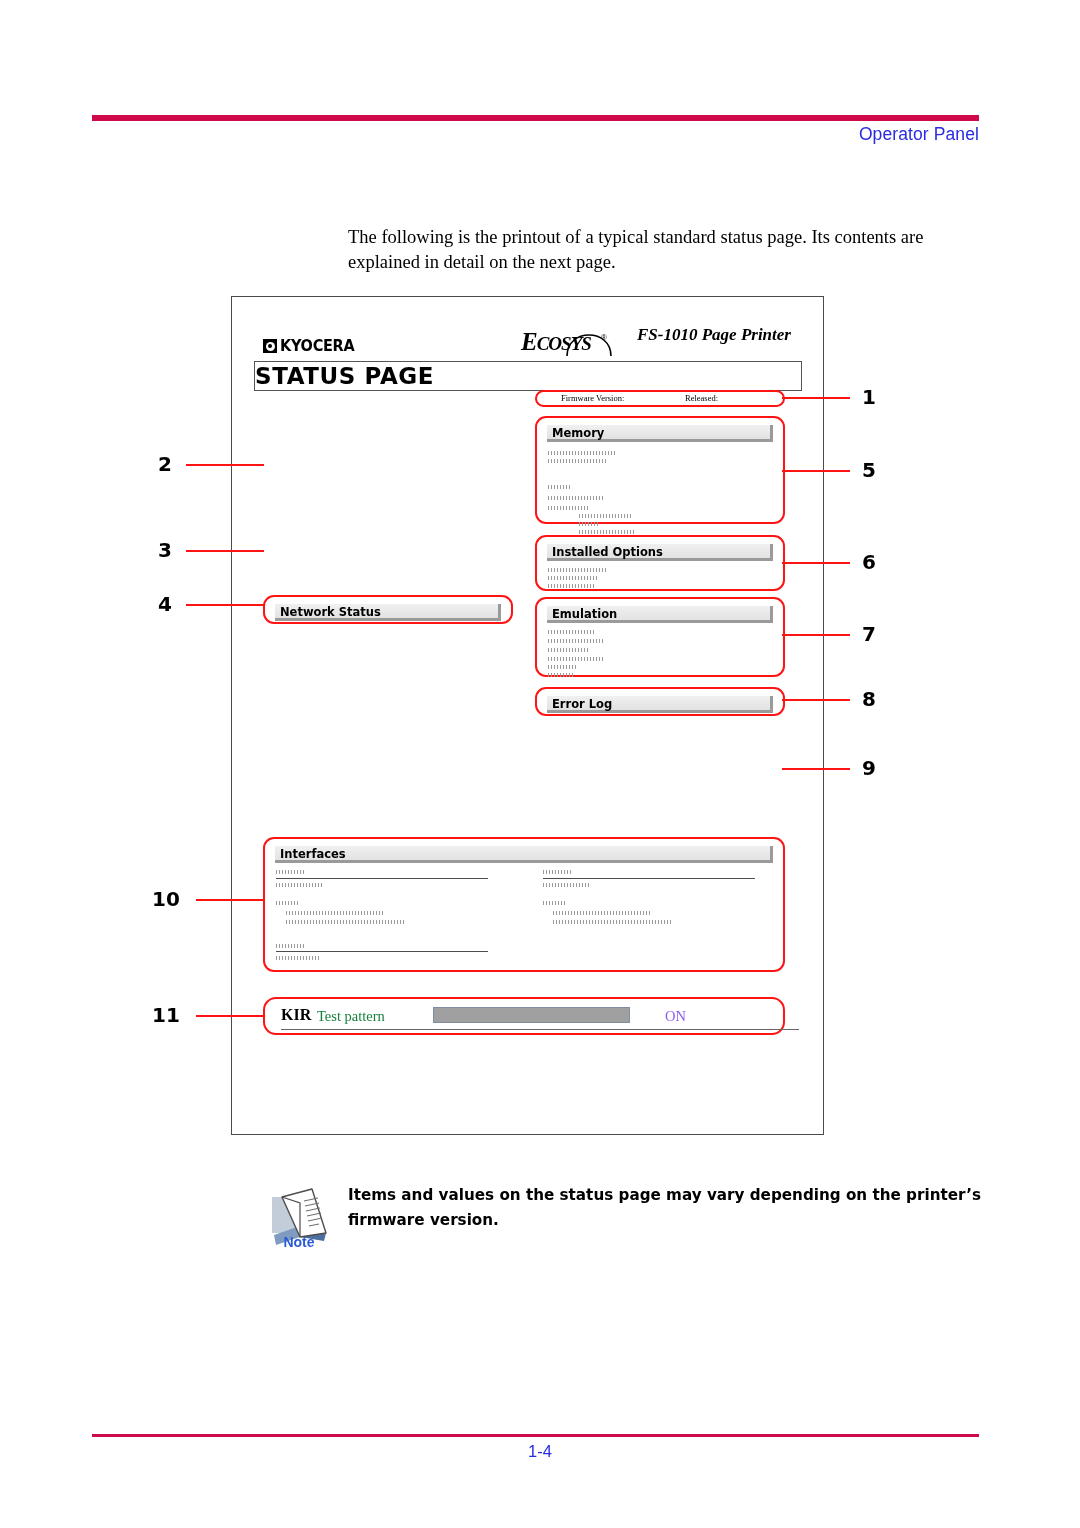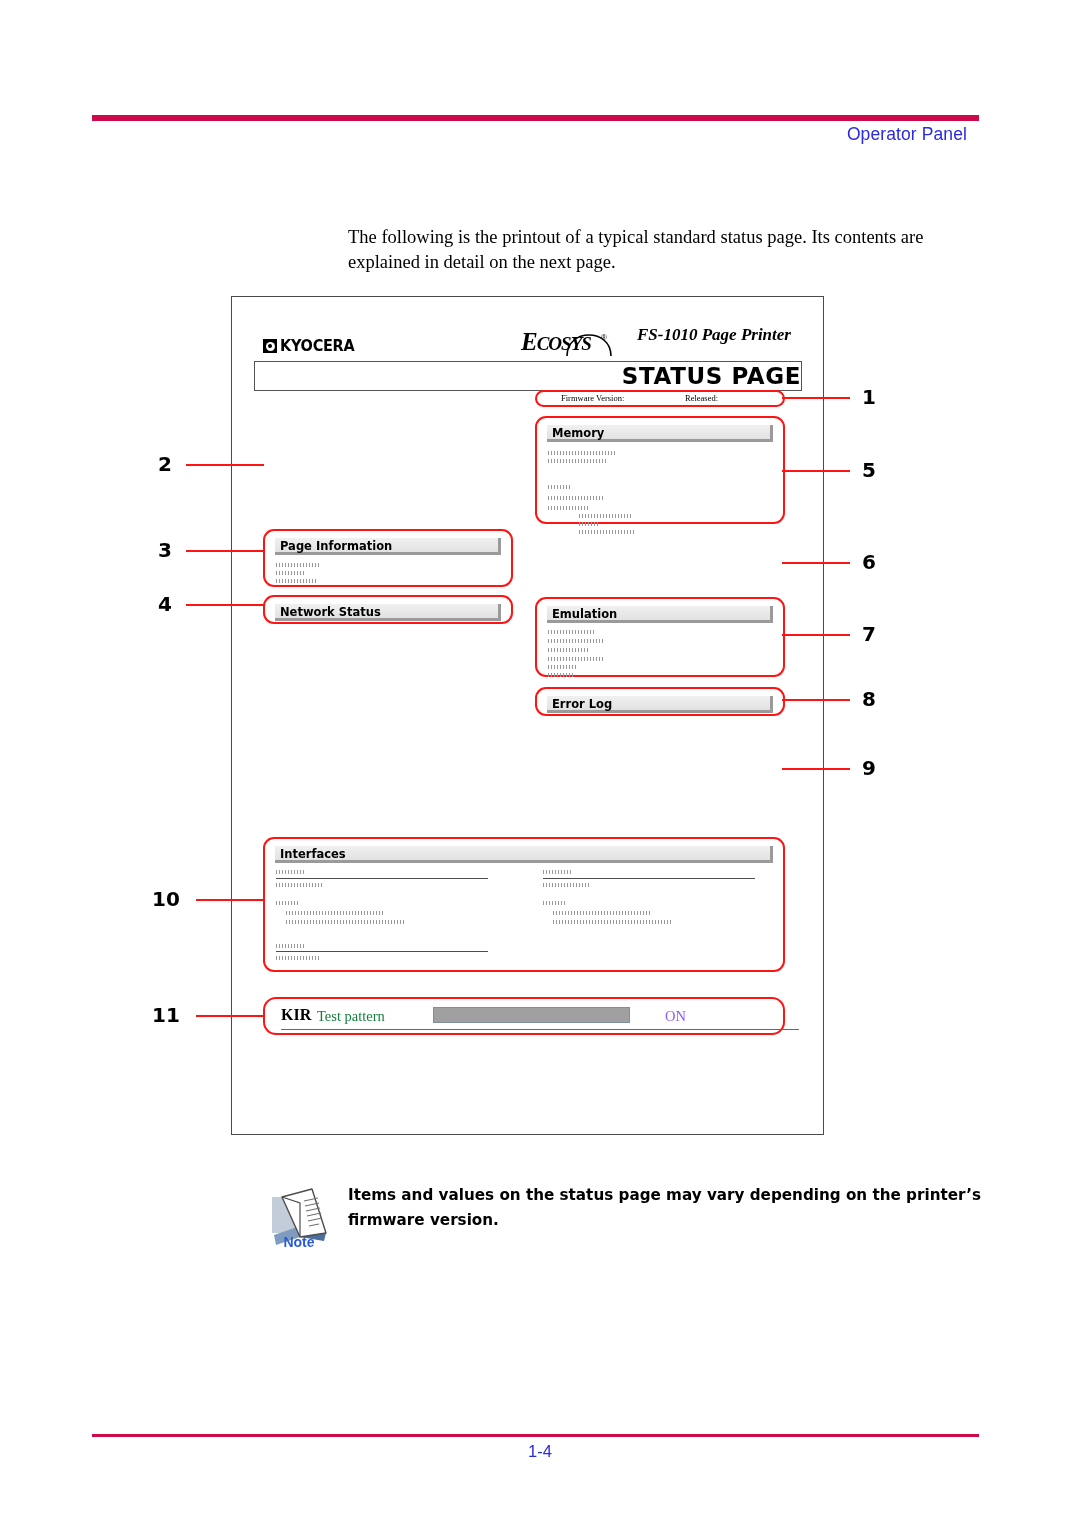--- a/index.html
+++ b/index.html
@@ -19,21 +19,21 @@
   .header-rule {
     position: absolute;
     left: 92px;
     top: 115px;
     width: 887px;
     height: 6px;
     background: #cf0a4b;
   }
   .header-title {
     position: absolute;
-    right: 113px;
+    right: 101px;
     top: 124px;
     font-size: 17.5px;
     font-weight: 400;
     color: #2a2ae0;
     letter-spacing: 0.1px;
     white-space: nowrap;
     margin-left: 37px;
   }
 
   .footer-rule {
@@ -164,22 +164,21 @@
   .status-banner {
     position: absolute;
     left: 22px;
     top: 64px;
     width: 548px;
     height: 30px;
     border: 1px solid #555;
     box-sizing: border-box;
     display: flex;
     align-items: center;
-    justify-content: flex-end;
-    padding-left: 44px;
+    justify-content: flex-start;
   }
   .status-banner span {
     font-family: "DejaVu Sans", sans-serif;
     font-size: 23px;
     font-weight: 700;
     letter-spacing: 0.6px;
     color: #000;
   }
 
   
@@ -366,28 +365,20 @@
     <span>STATUS PAGE</span>
   </div>
 
   <div class="rbox pill" style="left:303px; top:93px; width:250px; height:17px;"></div>
   <div class="fw-line">
     <span class="a">Firmware Version:</span>
     <span class="b">Released:</span>
   </div>
 
 
-  <div class="rbox" style="left:31px; top:232px; width:250px; height:58px;">
-    <div class="sec-title">
-      <span>Page Information</span>
-    </div>
-    <div class="ph" style="left:11px; top:32px; width:45px;"></div>
-    <div class="ph" style="left:11px; top:40px; width:28px;"></div>
-    <div class="ph" style="left:11px; top:48px; width:42px;"></div>
-  </div>
 
   <div class="rbox" style="left:31px; top:298px; width:250px; height:29px;">
     <div class="sec-title">
       <span>Network Status</span>
     </div>
   </div>
 
   <div class="rbox" style="left:303px; top:119px; width:250px; height:108px;">
     <div class="sec-title">
       <span>Memory</span>
@@ -395,20 +386,28 @@
     <div class="ph" style="left:11px; top:33px; width:68px;"></div>
     <div class="ph" style="left:11px; top:41px; width:58px;"></div>
     <div class="ph" style="left:11px; top:67px; width:22px;"></div>
     <div class="ph" style="left:11px; top:78px; width:56px;"></div>
     <div class="ph" style="left:11px; top:88px; width:40px;"></div>
     <div class="ph" style="left:42px; top:96px; width:54px;"></div>
     <div class="ph" style="left:42px; top:104px; width:20px;"></div>
     <div class="ph" style="left:42px; top:112px; width:56px;"></div>
   </div>
 
+  <div class="rbox" style="left:303px; top:238px; width:250px; height:56px;">
+    <div class="sec-title">
+      <span>Installed Options</span>
+    </div>
+    <div class="ph" style="left:11px; top:31px; width:60px;"></div>
+    <div class="ph" style="left:11px; top:39px; width:50px;"></div>
+    <div class="ph" style="left:11px; top:47px; width:48px;"></div>
+  </div>
 
   <div class="rbox" style="left:303px; top:300px; width:250px; height:80px;">
     <div class="sec-title">
       <span>Emulation</span>
     </div>
     <div class="ph" style="left:11px; top:31px; width:46px;"></div>
     <div class="ph" style="left:11px; top:40px; width:56px;"></div>
     <div class="ph" style="left:11px; top:49px; width:40px;"></div>
     <div class="ph" style="left:11px; top:58px; width:56px;"></div>
     <div class="ph" style="left:11px; top:66px; width:28px;"></div>

